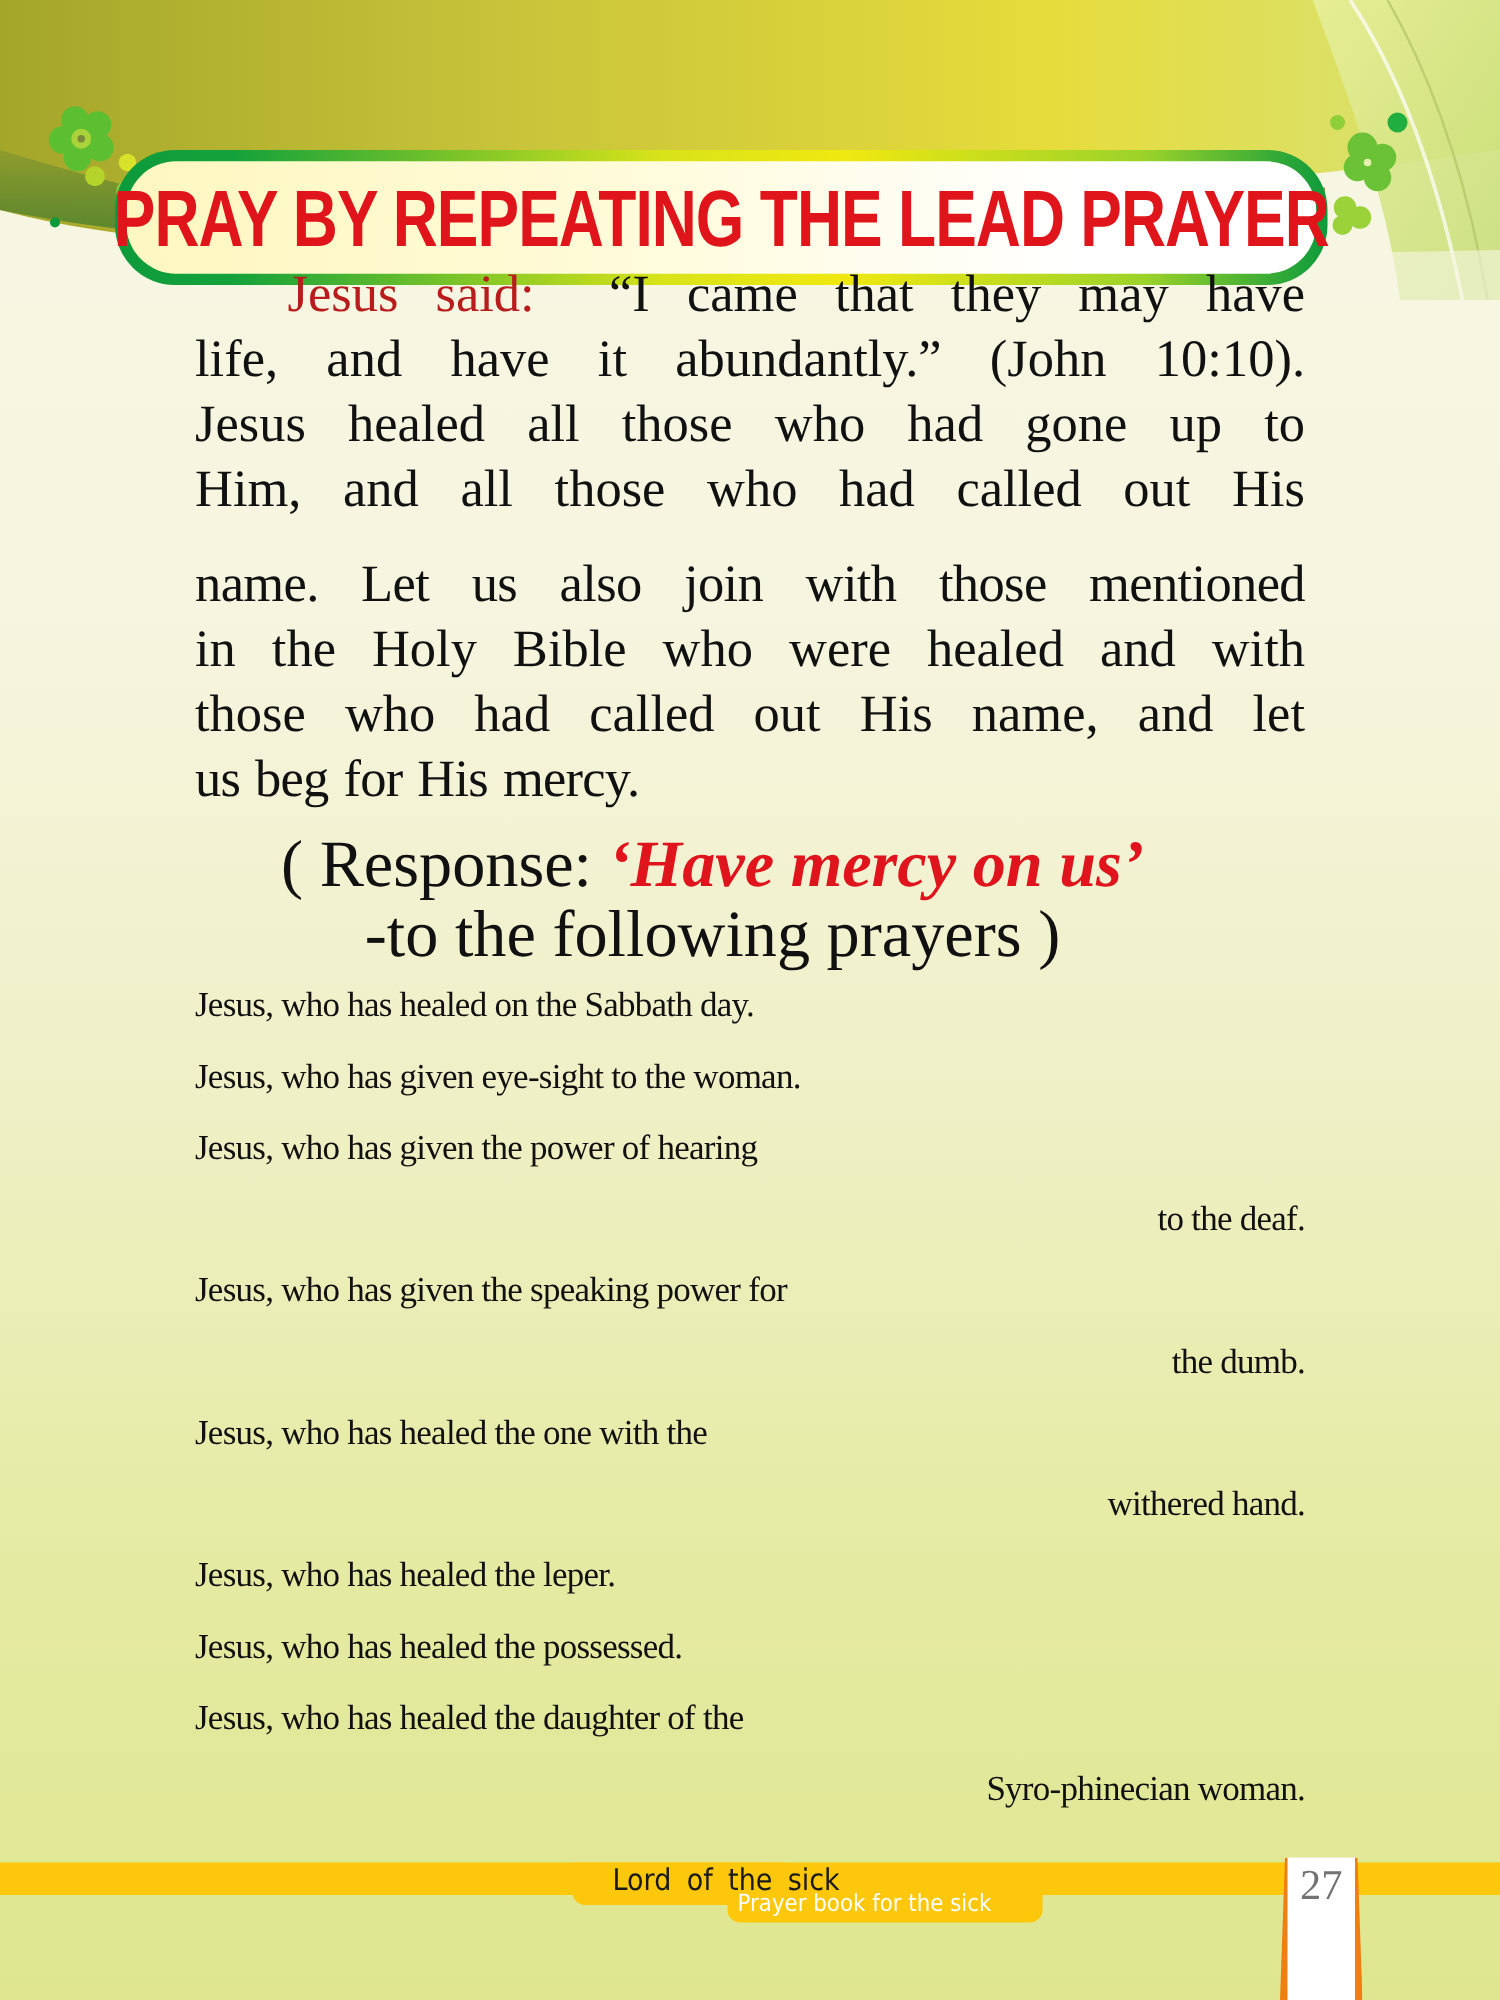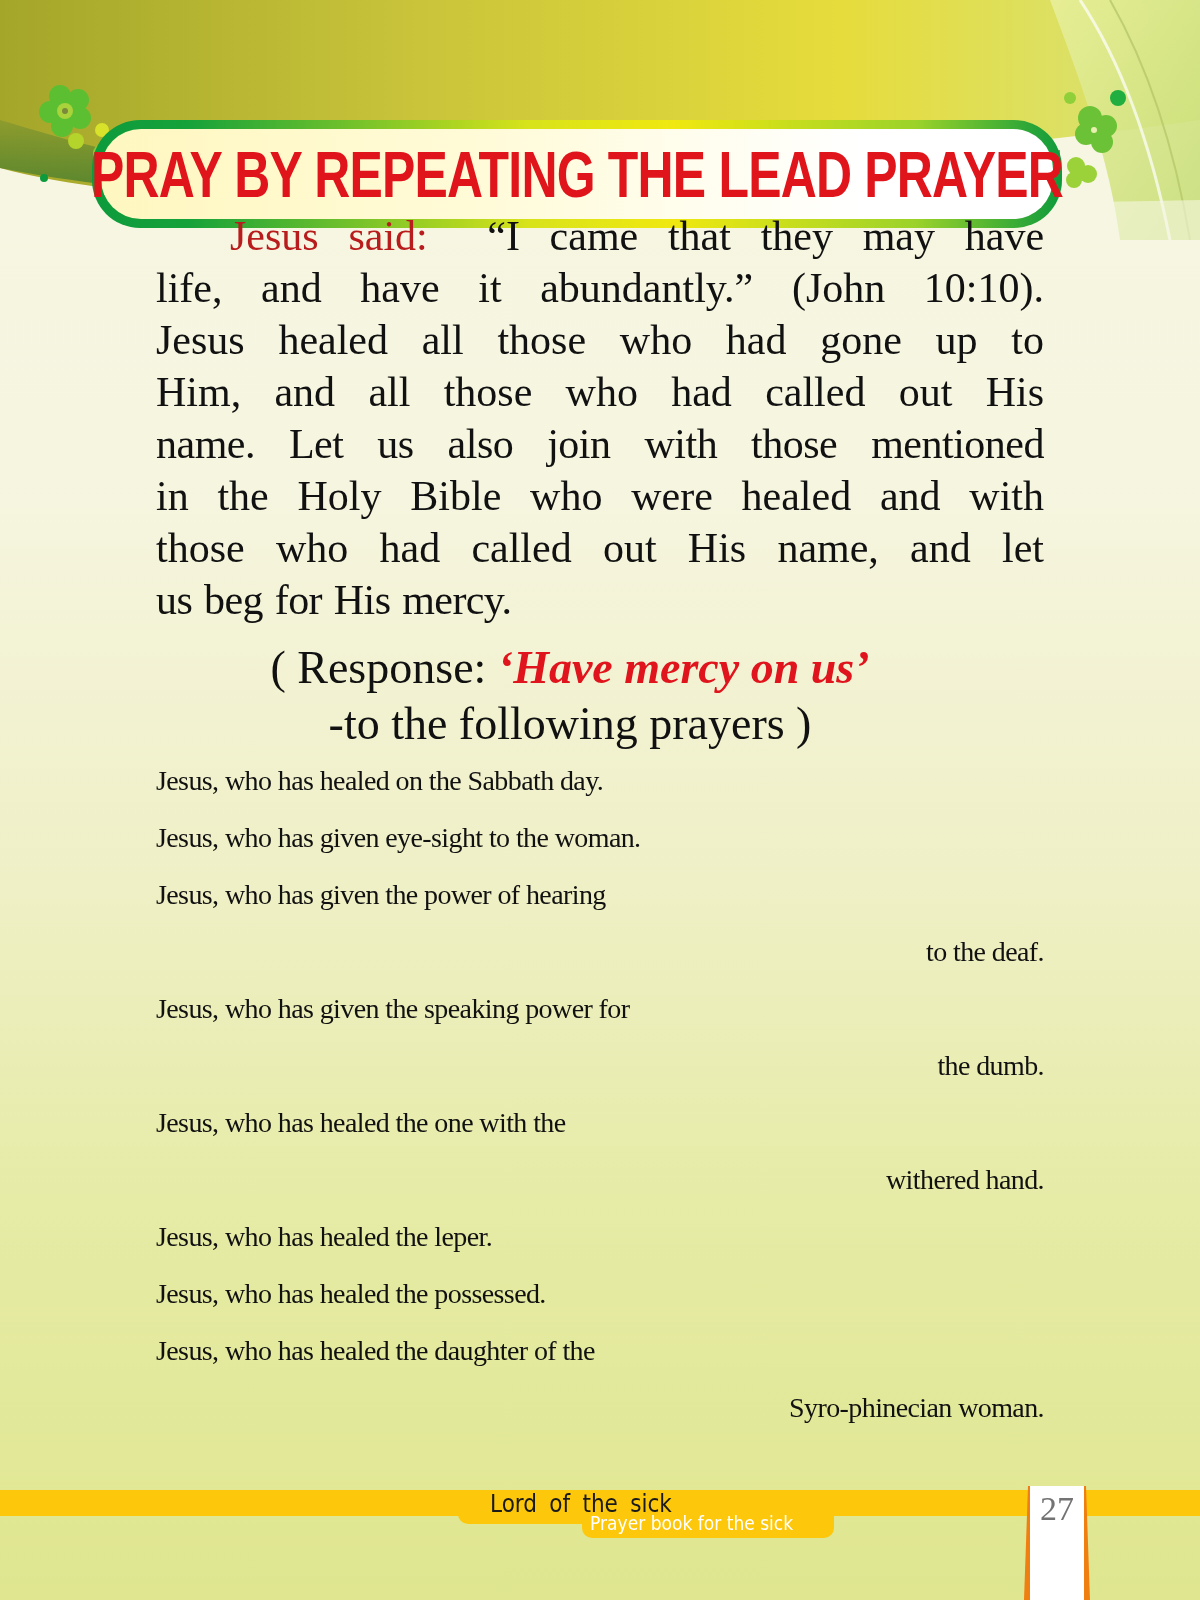--- a/index.html
+++ b/index.html
@@ -46,21 +46,21 @@
       color: #111;
       font-size: 42px;
       line-height: 52px;
     }
     .para {
       text-align: justify;
       text-align-last: left;
       word-spacing: 2px;
     }
     .jesus-said { color: #b91c1c; }
-    .response-block { text-align: center; margin-top: 14px; font-size: 46px; line-height: 56px; }
+    .response-block { text-align: center; margin-top: 14px; font-size: 53px; line-height: 56px; }
     .response-text { color: #e0141c; font-weight: bold; font-style: italic; }
     .litany { margin-top: 0px; }
     .litany-item { font-size: 28px; line-height: 57px; letter-spacing: -0.6px; }
     .litany-item .cont { display: block; text-align: right; }
     
     .footer-bar {
       position: absolute; left: 0; top: 1490px; width: 1200px; height: 26px;
       background: #fdc70c;
     }
     .footer-tab-1 {
@@ -179,21 +179,21 @@
 </div>
 
 <div class="content">
   <div class="para">
     <div style="padding-left:74px; text-align:justify; text-align-last:justify;">
       <span class="jesus-said">Jesus said:</span>&nbsp;&nbsp;<span>“I came that they may have</span>
     </div>
     <div style="text-align-last:justify;">life, and have it abundantly.” (John 10:10).</div>
     <div style="text-align-last:justify;">Jesus healed all those who had gone up to</div>
     <div style="text-align-last:justify;">Him, and all those who had called out His</div>
-    <div style="text-align-last:justify; letter-spacing:-0.5px;">name. Let us also join with those mentioned</div>
+    <div style="text-align-last:justify; letter-spacing:-0.5px;margin-top:24px;">name. Let us also join with those mentioned</div>
     <div style="text-align-last:justify;">in the Holy Bible who were healed and with</div>
     <div style="text-align-last:justify;">those who had called out His name, and let</div>
     <div style="letter-spacing:-0.6px;">us beg for His mercy.</div>
   </div>
 
   <div class="response-block">
     <div style="padding-right:60px;">
       <span>( Response:</span>
       <span class="response-text">‘Have mercy on us’</span>
     </div>

